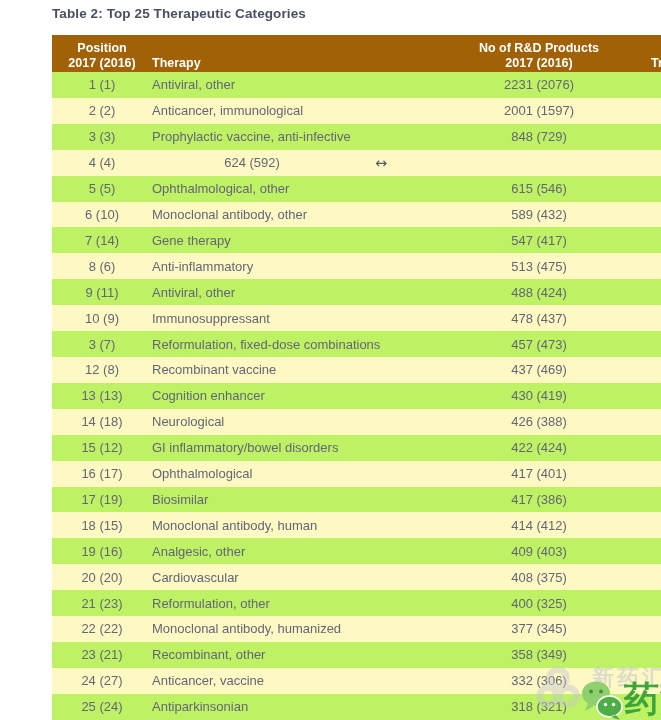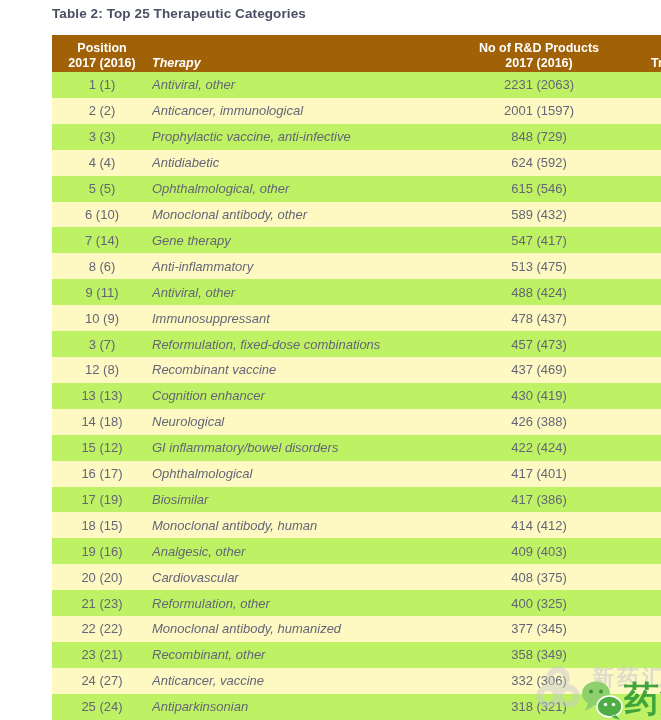--- a/index.html
+++ b/index.html
@@ -22,21 +22,21 @@
   .thead {
     display: flex; align-items: flex-end;
     height: 37px;
     background: #a16207;
     color: #ffffff;
   }
   .th { font-size: 12.5px; font-weight: bold; line-height: 1.25; }
   .th span { display: block; }
 
   .col-pos      { width: 100px; text-align: center; }
-  .col-therapy  { flex: 1; text-align: left; font-style: italic; }
+  .col-therapy  { flex: 1; text-align: left; }
   .col-products { width: 200px; text-align: center; }
   .col-trend    { width: 58px; text-align: center; }
 
   .tbody { width: 645px; }
   .row {
     display: flex; align-items: center;
     height: 25.92px;
     background: #bef264;
     color: #646577;
     font-size: 13px;
@@ -89,41 +89,40 @@
       <div class="th col-trend">
         <span>Trend</span>
       </div>
     </div>
 
     <div class="tbody">
 
         <div class="row">
           <div class="cell col-pos">1  (1)</div>
           <div class="cell col-therapy">Antiviral, other</div>
-          <div class="cell col-products">2231  (2063)</div>
+          <div class="cell col-products">2231  (2076)</div>
           <div class="cell col-trend arrow">↑</div>
         </div>
 
         <div class="row alt">
           <div class="cell col-pos">2  (2)</div>
           <div class="cell col-therapy">Anticancer, immunological</div>
           <div class="cell col-products">2001  (1597)</div>
           <div class="cell col-trend arrow">↑</div>
         </div>
 
         <div class="row">
           <div class="cell col-pos">3  (3)</div>
           <div class="cell col-therapy">Prophylactic vaccine, anti-infective</div>
           <div class="cell col-products">848  (729)</div>
           <div class="cell col-trend arrow">↑</div>
         </div>
 
         <div class="row alt">
           <div class="cell col-pos">4  (4)</div>
-          <div class="cell col-therapy">Antidiabetic</div>
           <div class="cell col-products">624  (592)</div>
           <div class="cell col-trend arrow">↔</div>
         </div>
 
         <div class="row">
           <div class="cell col-pos">5  (5)</div>
           <div class="cell col-therapy">Ophthalmological, other</div>
           <div class="cell col-products">615  (546)</div>
           <div class="cell col-trend arrow">↑</div>
         </div>

